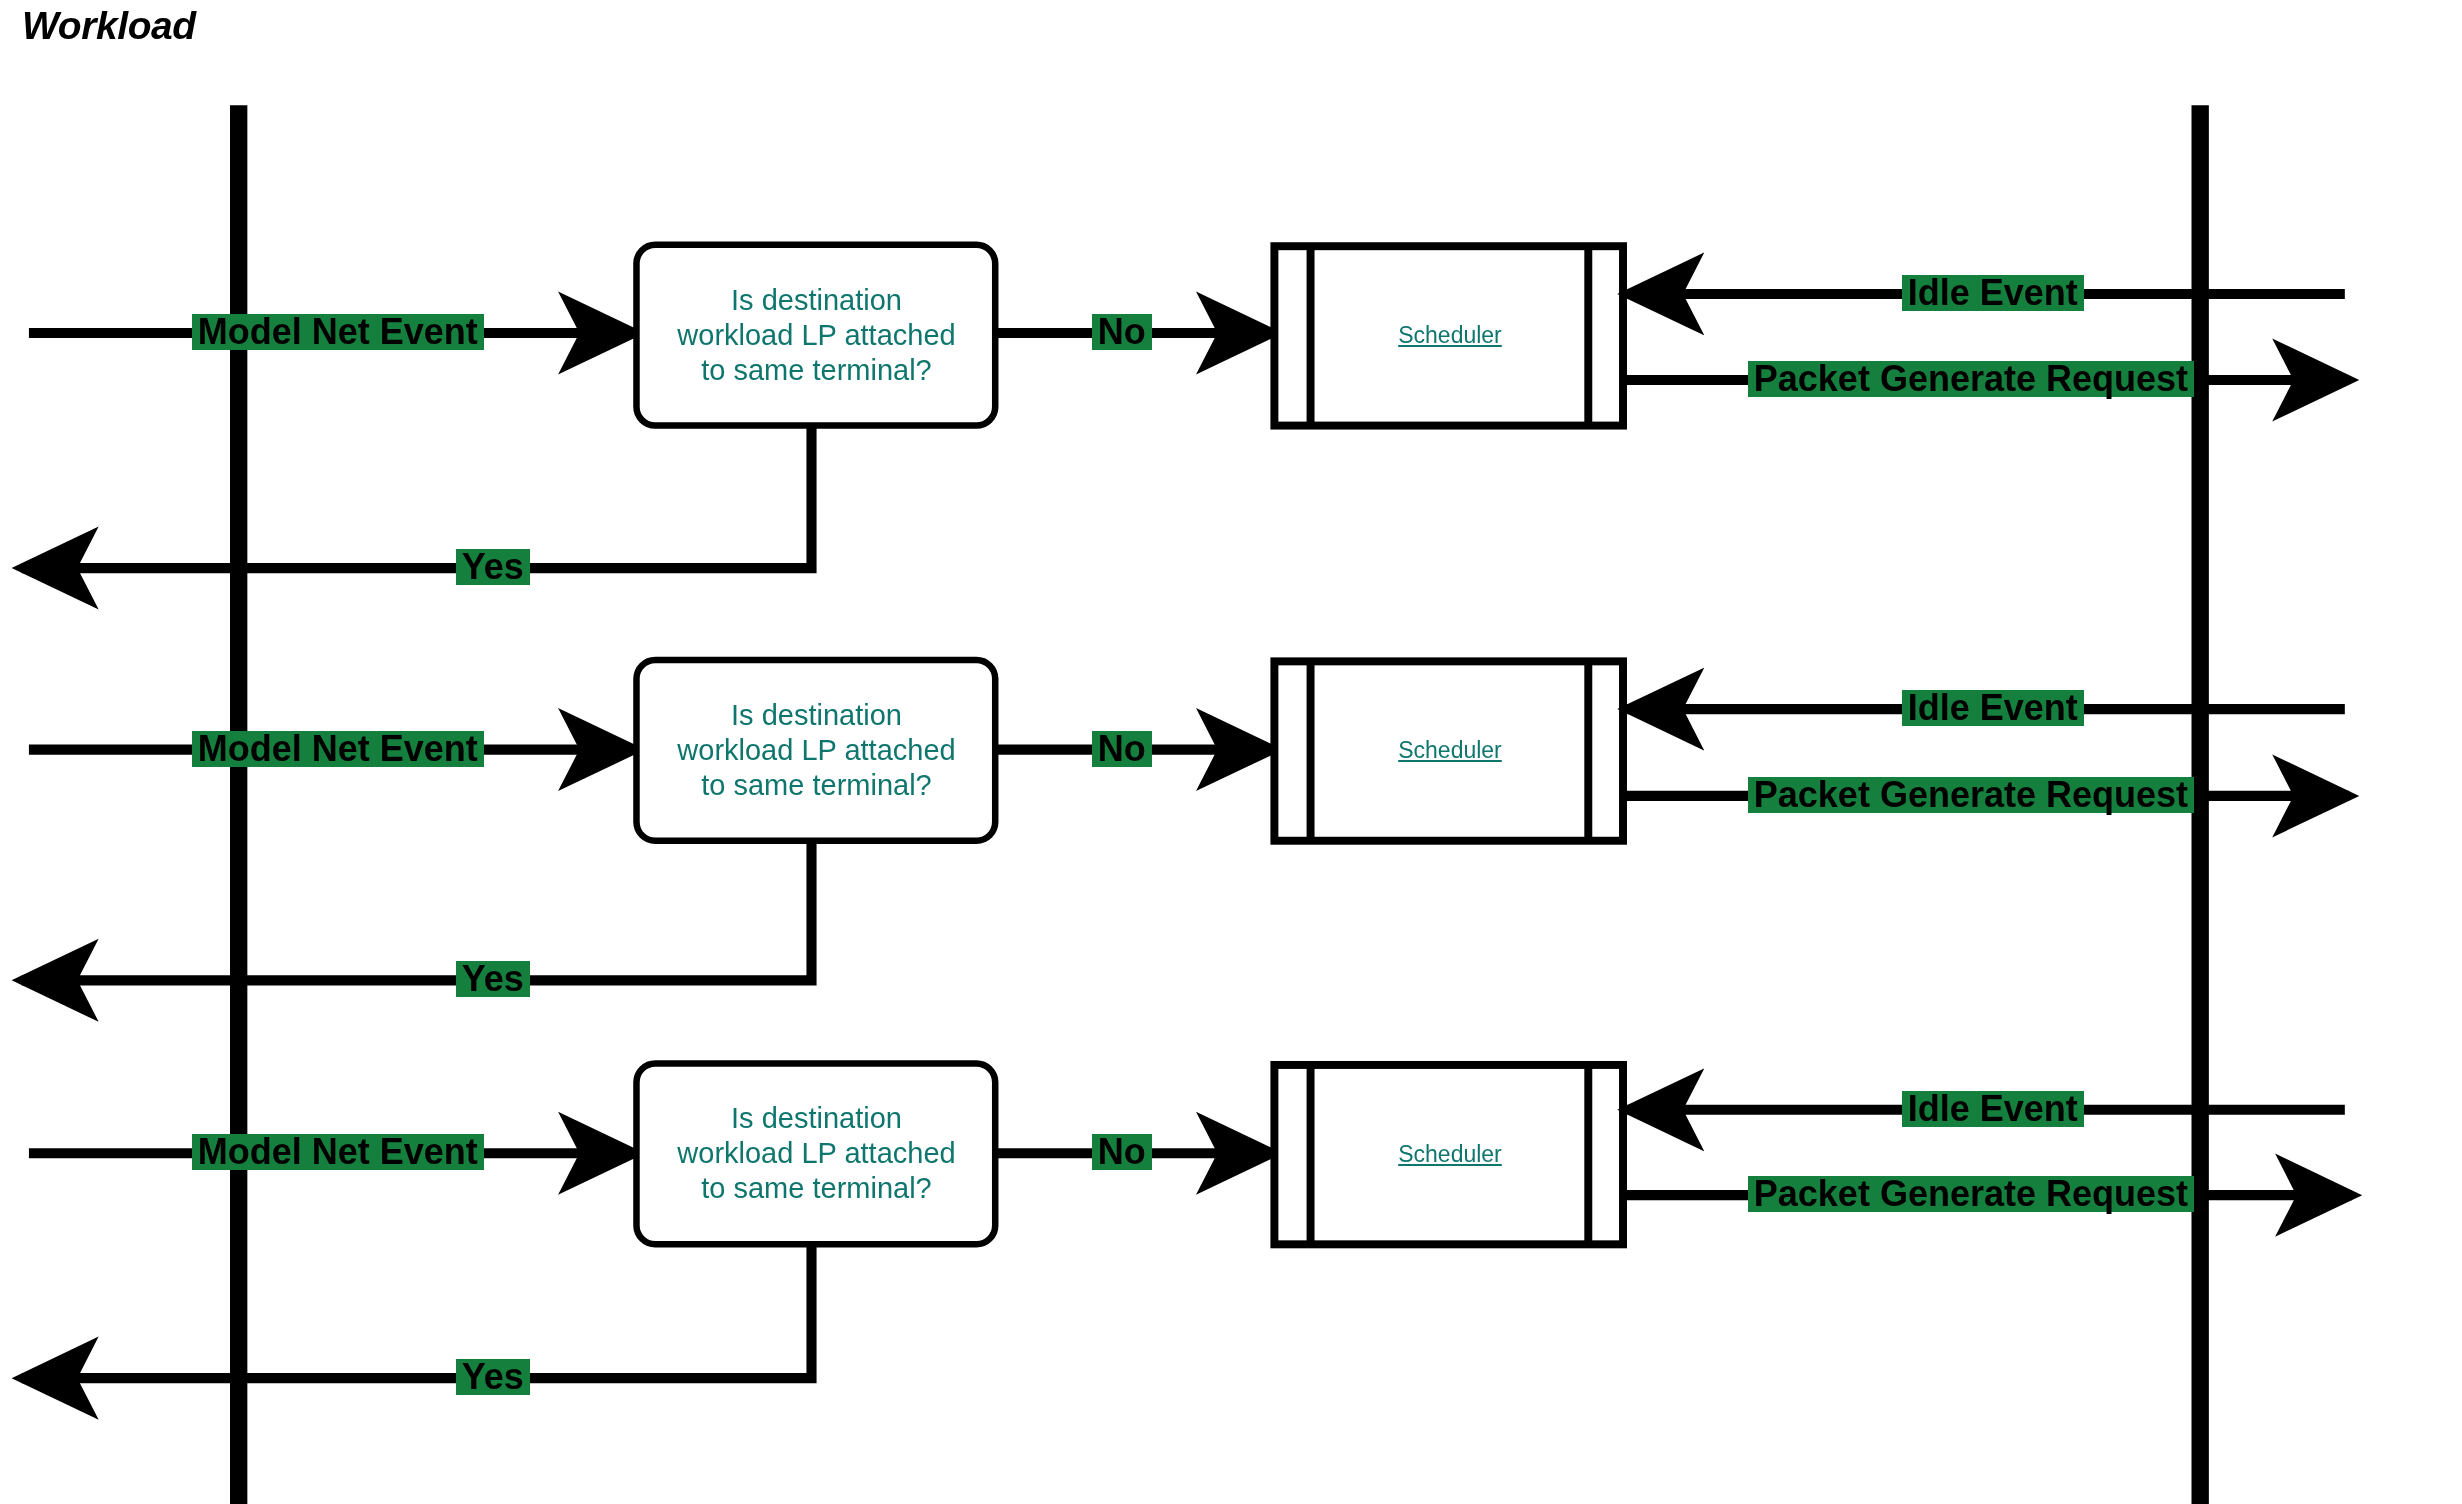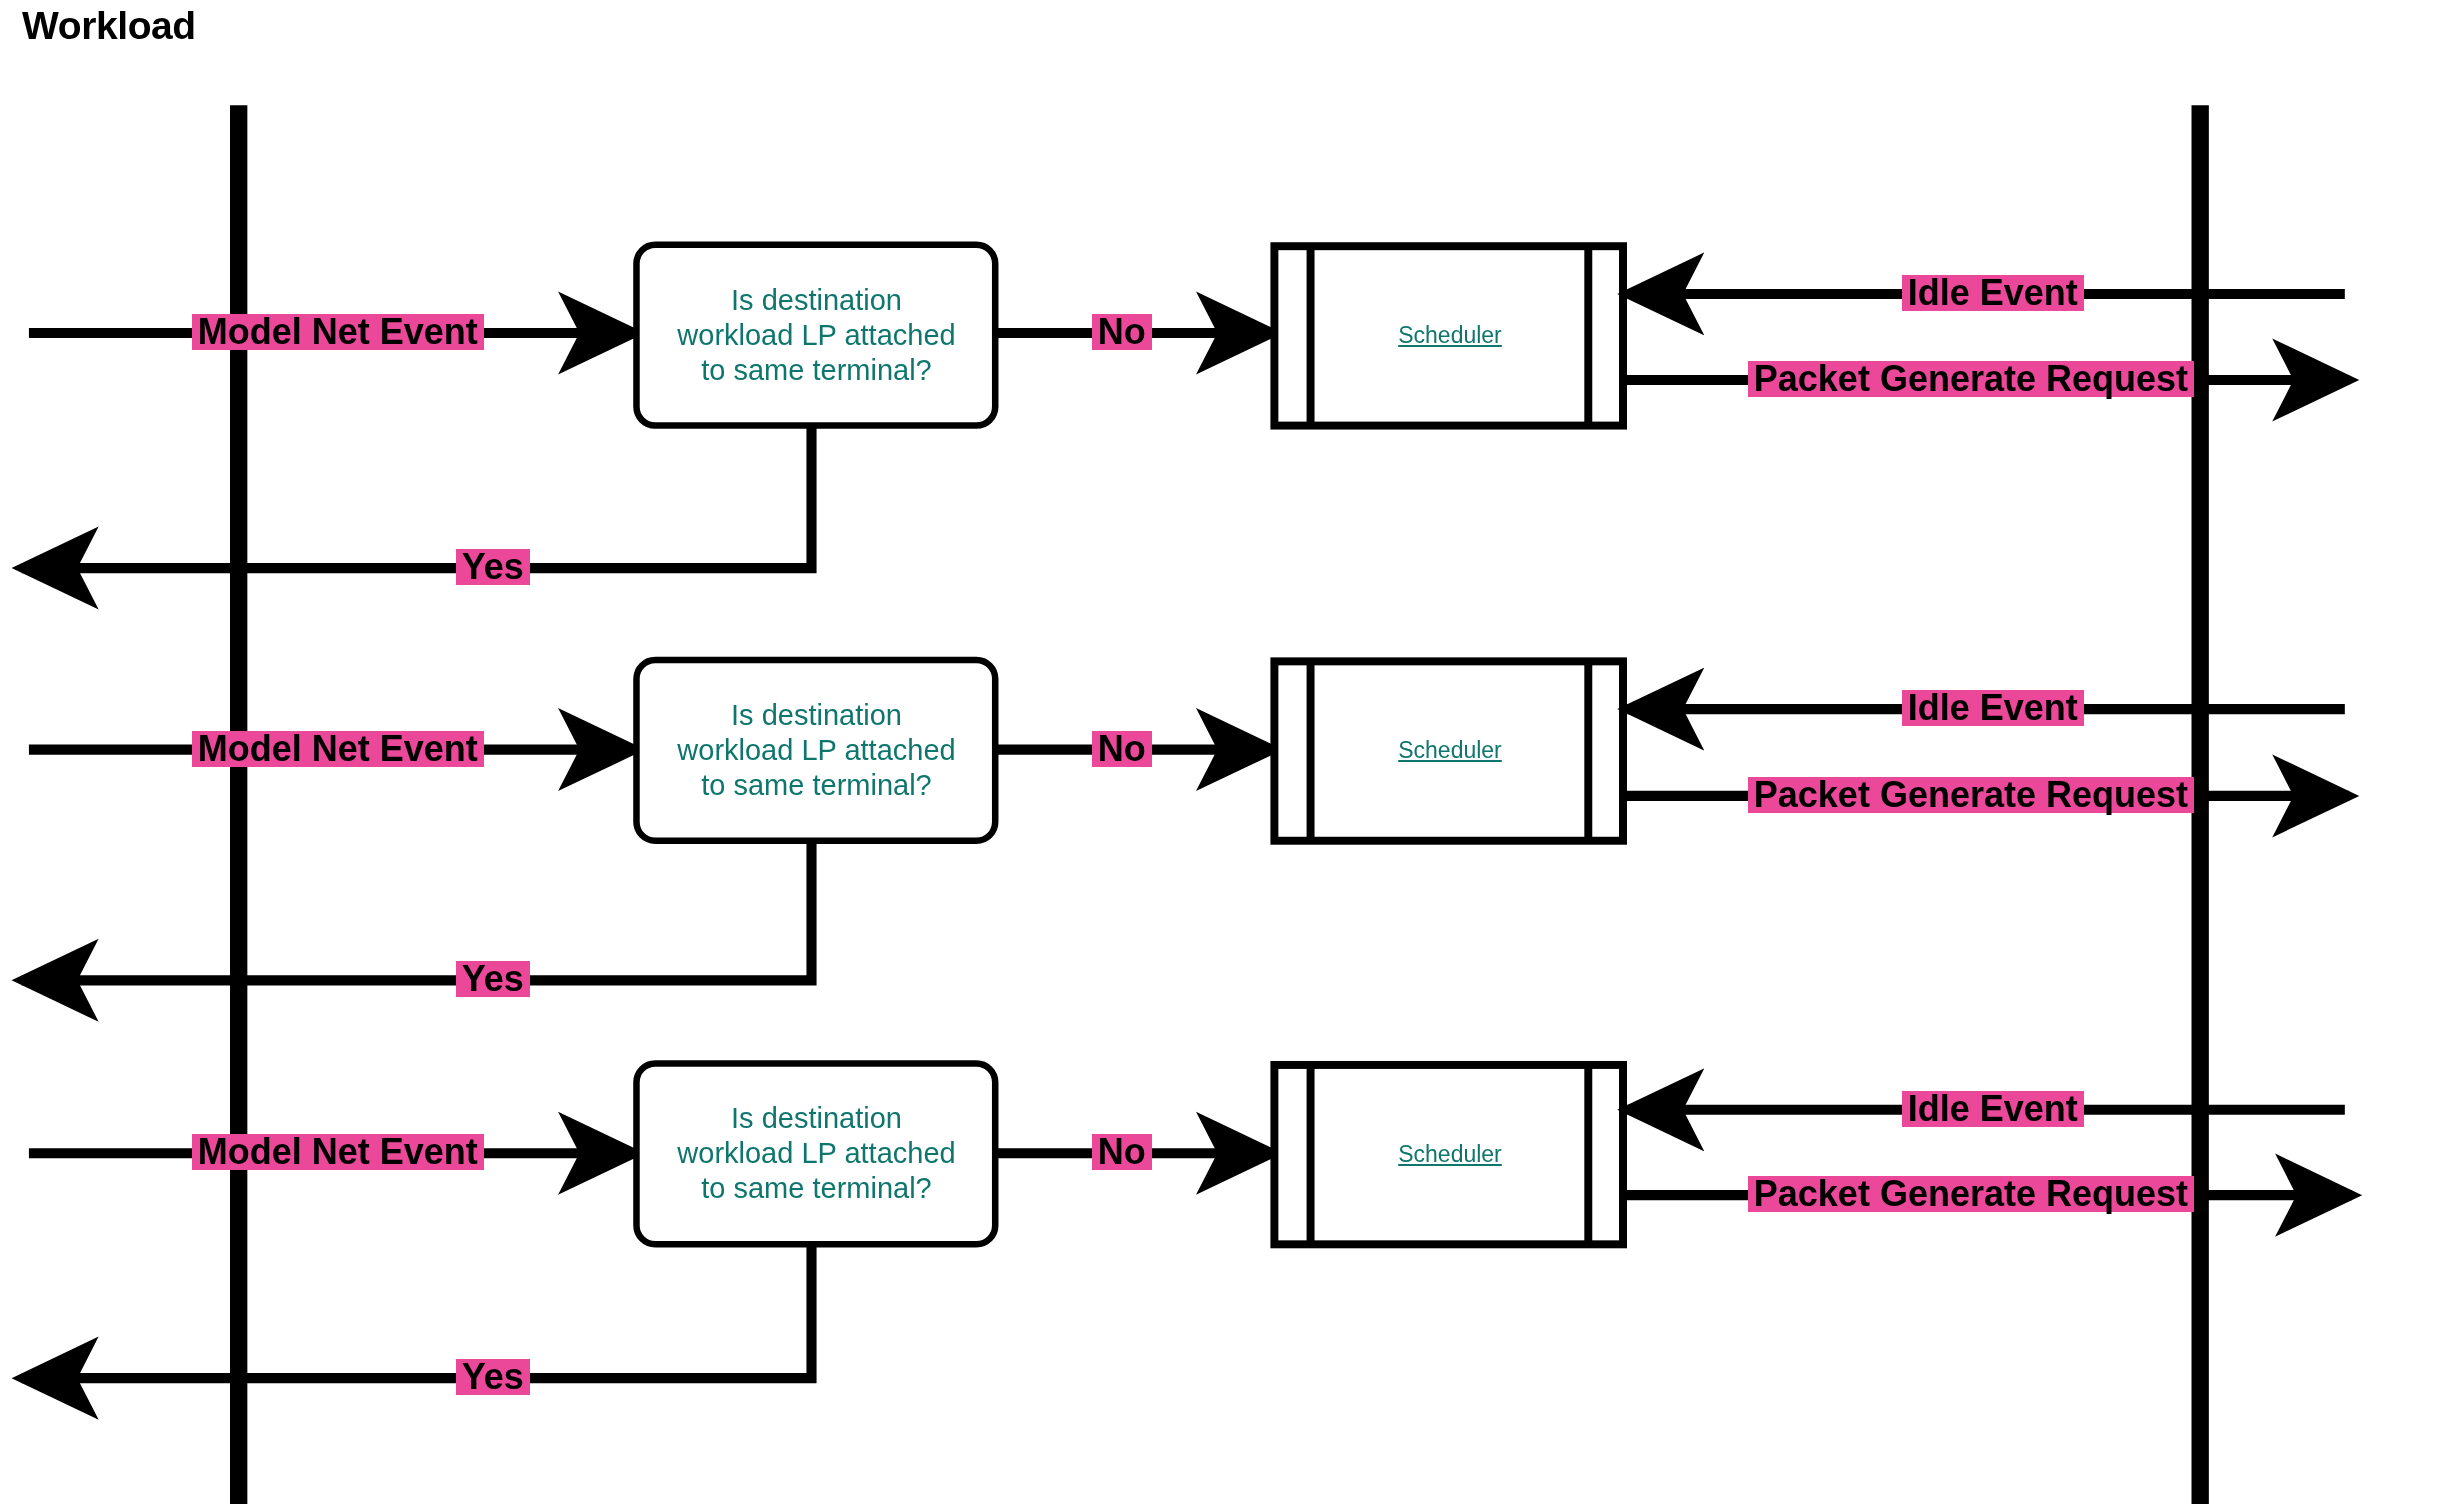--- a/index.html
+++ b/index.html
@@ -1,24 +1,24 @@
 <!DOCTYPE html>
 <html style="font-size:11.6px"><head>
 <meta charset="utf-8">
 <style>
   html,body{margin:0;padding:0;background:#ffffff;}
   body{font-family:"Liberation Sans",sans-serif;}
   #stage{position:relative;width:2462px;height:1505px;background:#ffffff;overflow:hidden;}
   #stage svg{position:absolute;left:0;top:0;}
   .hdr{position:absolute;font-weight:bold;color:#000;font-family:"Liberation Sans",sans-serif;
-       font-size:39px;line-height:43px;letter-spacing:-0.4px;white-space:pre-line;}
+       font-size:39px;line-height:43px;letter-spacing:-0.4px;white-space:pre-line;font-style:italic;}
   .hdr-left{left:22px;top:4.3px;text-align:left;}
   .hdr-right{right:8.7px;top:4.3px;text-align:right;}
   .lbl{position:absolute;color:#000;font-family:"Liberation Sans",sans-serif;
-       white-space:nowrap;background:#ec4899;padding:0 5.8px;}
+       white-space:nowrap;background:#15803d;padding:0 5.8px;}
   .lbl-bold{font-weight:bold;font-size:36px;line-height:36px;}
   .boxtext{position:absolute;color:#0f766e;font-family:"Liberation Sans",sans-serif;
            font-size:29px;line-height:35px;text-align:center;white-space:pre-line;
            display:flex;align-items:center;justify-content:center;}
   .sched-text{font-size:23px;text-decoration:underline;}
 </style>
 </head>
 <body>
 
 <div id="stage">

